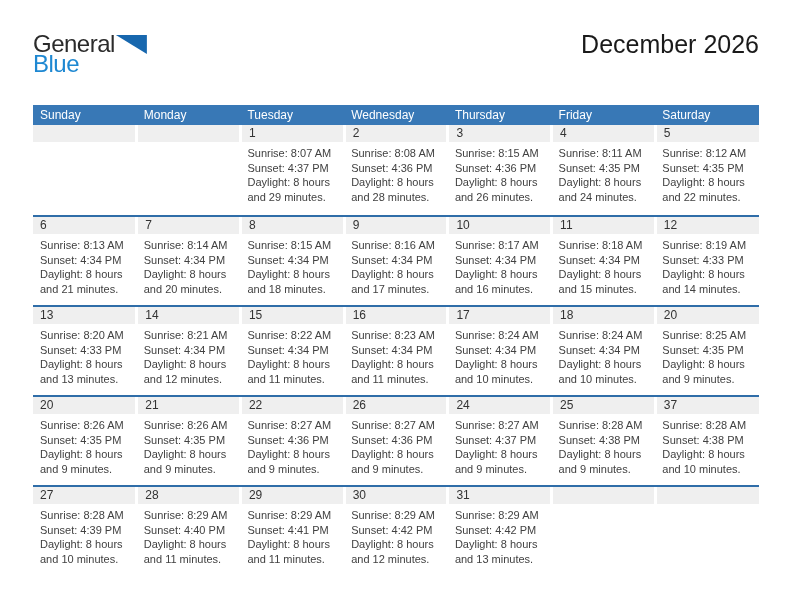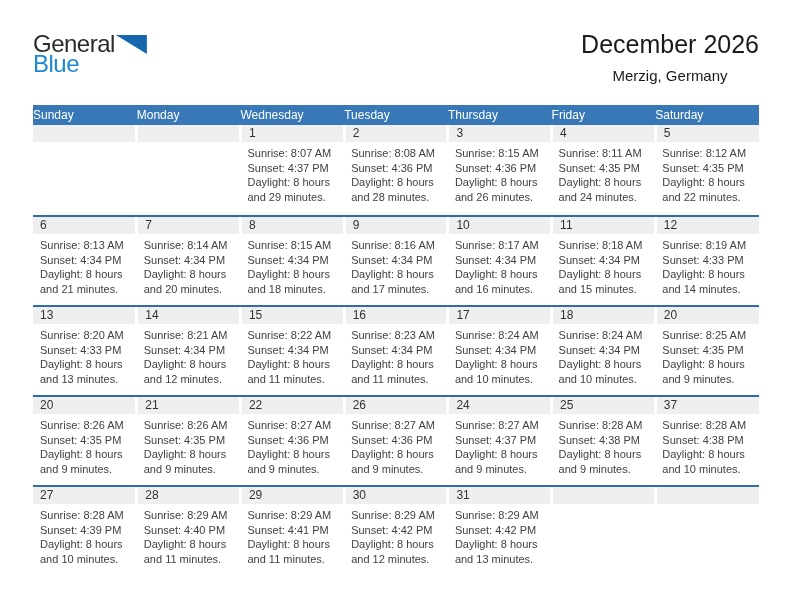--- a/index.html
+++ b/index.html
@@ -6,28 +6,28 @@
   body { font-family:"Liberation Sans", sans-serif; }
   .page { position:relative; width:792px; height:612px; background:#ffffff; overflow:hidden; }
 
   
   .top-bar { position:absolute; left:33px; right:33px; top:30px; display:flex; justify-content:space-between; align-items:flex-start; }
   .logo { display:inline-block; }
   .logo-top { display:flex; align-items:flex-start; }
   .logo-general { font-size:24px; color:#2b2b2b; letter-spacing:-0.5px; }
   .logo-tri { width:31px; height:19px; margin:5px 0 0 1px; background:var(--logo-triangle); clip-path:polygon(0 0, 100% 0, 100% 100%); }
   .logo-blue { font-size:24px; color:var(--logo-blue); margin-top:-8px; padding-right:1px; letter-spacing:-0.5px; }
-  .title-block { text-align:center; }
+  .title-block { text-align:left; }
   .cal-title { font-size:25px; color:#1a1a1a; line-height:28px; }
   .cal-location { font-size:15px; color:#1a1a1a; margin-top:9px; }
 
   
   .cal-table { position:absolute; left:33px; top:105px; width:726px; }
   .weekday-row { display:flex; height:20px; background:var(--header-blue); }
-  .weekday-cell { flex:1 1 0; color:#ffffff; font-size:12px; line-height:21px; overflow:hidden; white-space:nowrap; }
+  .weekday-cell { flex:1 1 0; color:#ffffff; font-size:12px; line-height:21px; padding-left:7px; overflow:hidden; white-space:nowrap; }
   .week-row { display:flex; height:90px; box-sizing:border-box; }
   .week-row + .week-row { border-top:2px solid var(--row-separator); }
   .day-cell { flex:1 1 0; display:flex; flex-direction:column; overflow:hidden; }
   .day-band { height:17px; background:var(--day-band); font-size:12px; color:#333333; padding:1px 0 0 7px; box-sizing:border-box; }
   .day-cell + .day-cell .day-band { margin-left:1.5px; }
   .day-cell:not(:last-child) .day-band { margin-right:1.5px; }
   .day-body { font-size:11px; line-height:14.5px; color:#414141; padding:4px 2px 0 7px; }
 </style>
 </head>
 <body>
@@ -37,30 +37,29 @@
   <div class="top-bar">
     <div class="logo">
       <div class="logo-top">
         <span class="logo-general">General</span>
         <span class="logo-tri"></span>
       </div>
       <div class="logo-blue">Blue</div>
     </div>
     <div class="title-block">
       <div class="cal-title">December 2026</div>
-      <div class="cal-location">Merzig, Germany</div>
     </div>
   </div>
 
   <div class="cal-table">
     <div class="weekday-row">
         <div class="weekday-cell">Sunday</div>
         <div class="weekday-cell">Monday</div>
+        <div class="weekday-cell">Tuesday</div>
         <div class="weekday-cell">Wednesday</div>
-        <div class="weekday-cell">Tuesday</div>
         <div class="weekday-cell">Thursday</div>
         <div class="weekday-cell">Friday</div>
         <div class="weekday-cell">Saturday</div>
       </div>
     <div>
         <div class="week-row">
           <div class="day-cell">
             <div class="day-band"></div>
           </div>
           <div class="day-cell">

